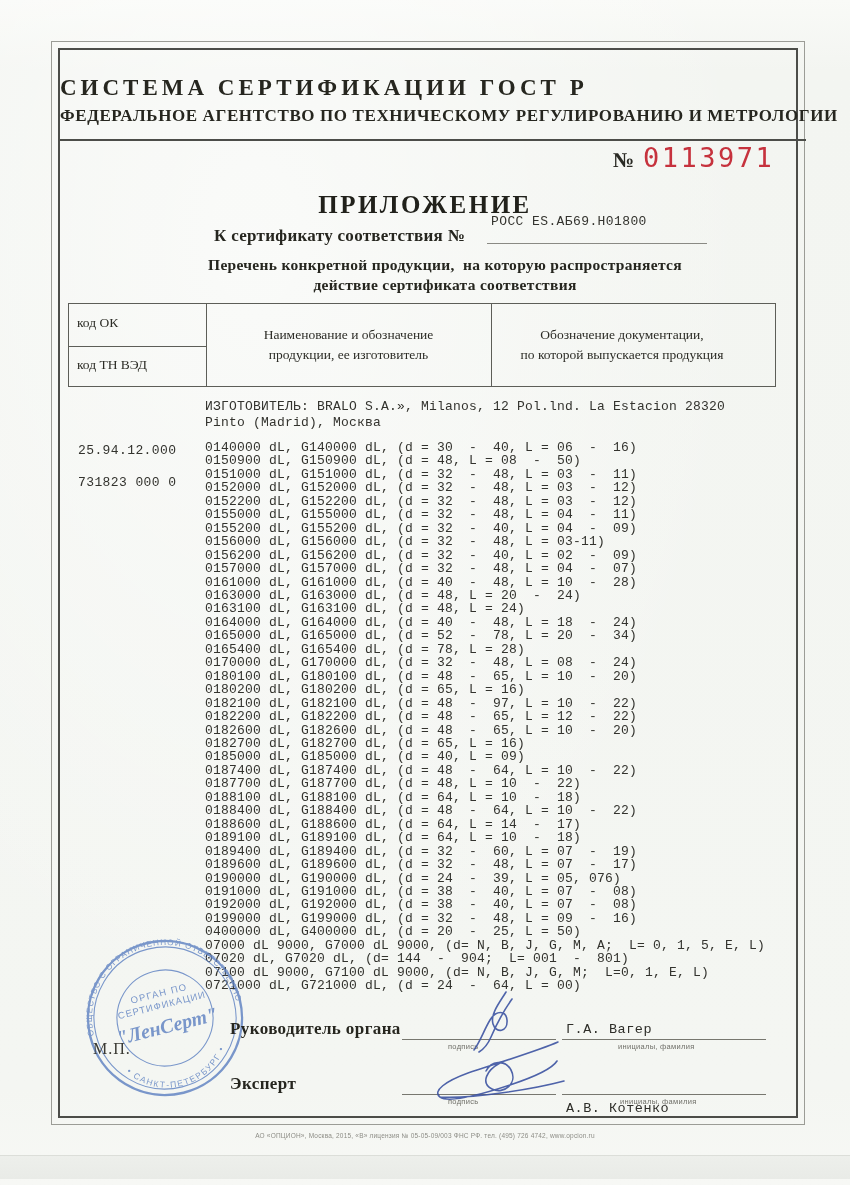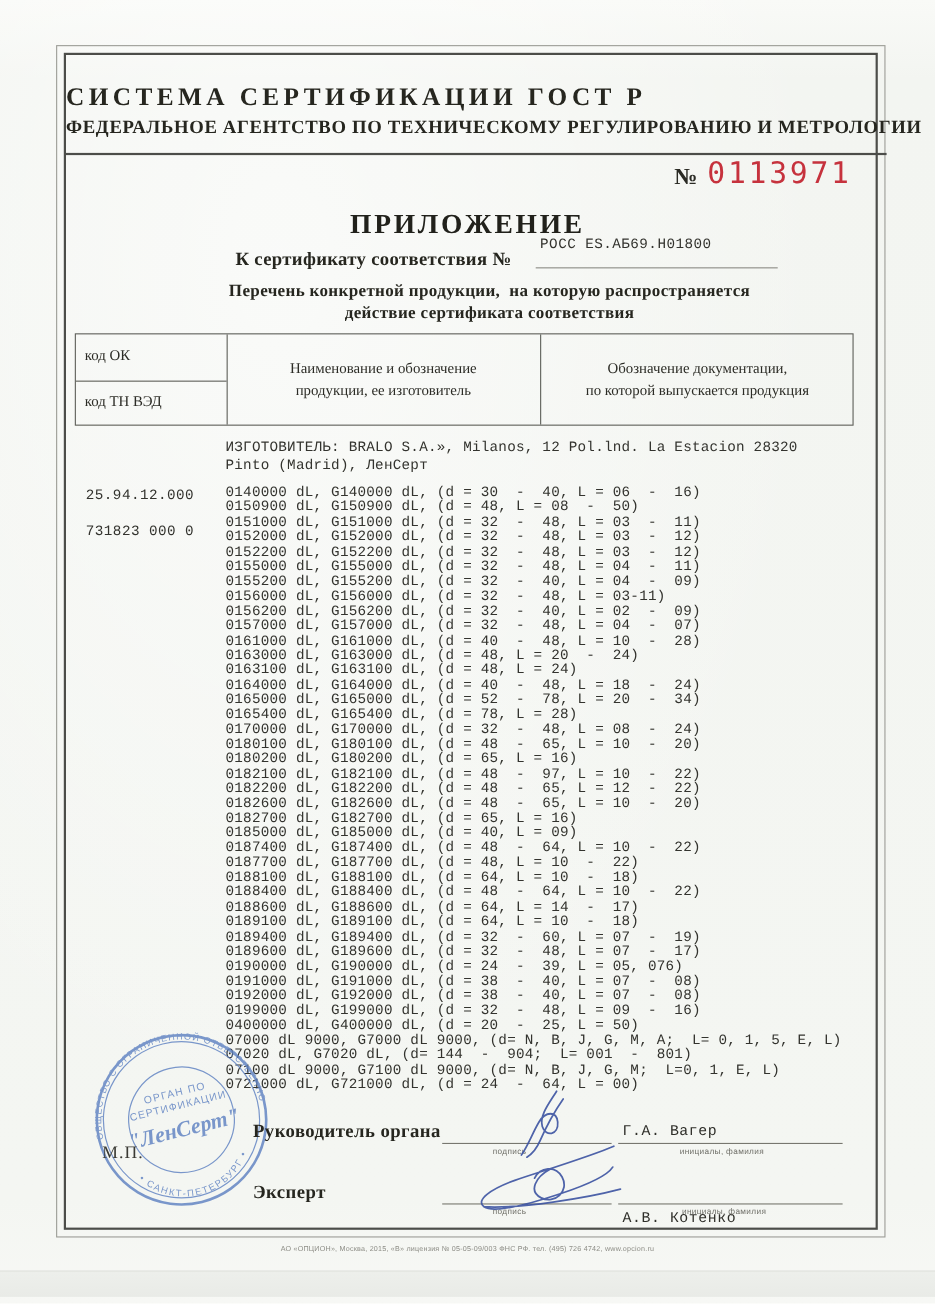--- a/index.html
+++ b/index.html
@@ -74,21 +74,21 @@
   .spec-table .vdiv2{position:absolute;left:422px;top:0;bottom:0;border-left:1px solid #5d5e58;}
   .spec-table .hdiv{position:absolute;left:0;top:42px;width:137px;border-top:1px solid #5d5e58;}
   .cell-label{position:absolute;font-size:13.5px;color:#2c2c26;}
   .code-ok-h{left:8px;top:11px;}
   .code-tnved-h{left:8px;top:53px;}
   .colhead{
     position:absolute;top:0;height:100%;display:flex;flex-direction:column;
     justify-content:center;text-align:center;font-size:13.5px;color:#2c2c26;line-height:20px;
   }
   .colhead.c2{left:137px;width:285px;}
-  .colhead.c3{left:422px;width:286px;}
+  .colhead.c3{left:410px;width:286px;}
 
   .mono{
     font-family:"Liberation Mono","DejaVu Sans Mono",monospace;
     color:#33332e;
   }
   .manufacturer-block{
     position:absolute;left:205px;top:399px;font-size:13px;line-height:16px;
     letter-spacing:.2px;white-space:pre;
   }
   .code-ok-value{position:absolute;left:78px;top:443px;font-size:13px;letter-spacing:.4px;}
@@ -170,21 +170,21 @@
       <div>Наименование и обозначение</div>
       <div>продукции, ее изготовитель</div>
     </div>
     <div class="colhead c3">
       <div>Обозначение документации,</div>
       <div>по которой выпускается продукция</div>
     </div>
   </div>
 
   <div class="manufacturer-block mono"><span>ИЗГОТОВИТЕЛЬ: BRALO S.A.», Milanos, 12 Pol.lnd. La Estacion 28320</span>
-<span>Pinto (Madrid), ЛенСерт</span></div>
+<span>Pinto (Madrid), Москва</span></div>
 
   <div class="code-ok-value mono">25.94.12.000</div>
   <div class="code-tnved-value mono">731823 000 0</div>
 
   <div class="product-list mono">0140000 dL, G140000 dL, (d = 30  -  40, L = 06  -  16)
 0150900 dL, G150900 dL, (d = 48, L = 08  -  50)
 0151000 dL, G151000 dL, (d = 32  -  48, L = 03  -  11)
 0152000 dL, G152000 dL, (d = 32  -  48, L = 03  -  12)
 0152200 dL, G152200 dL, (d = 32  -  48, L = 03  -  12)
 0155000 dL, G155000 dL, (d = 32  -  48, L = 04  -  11)

